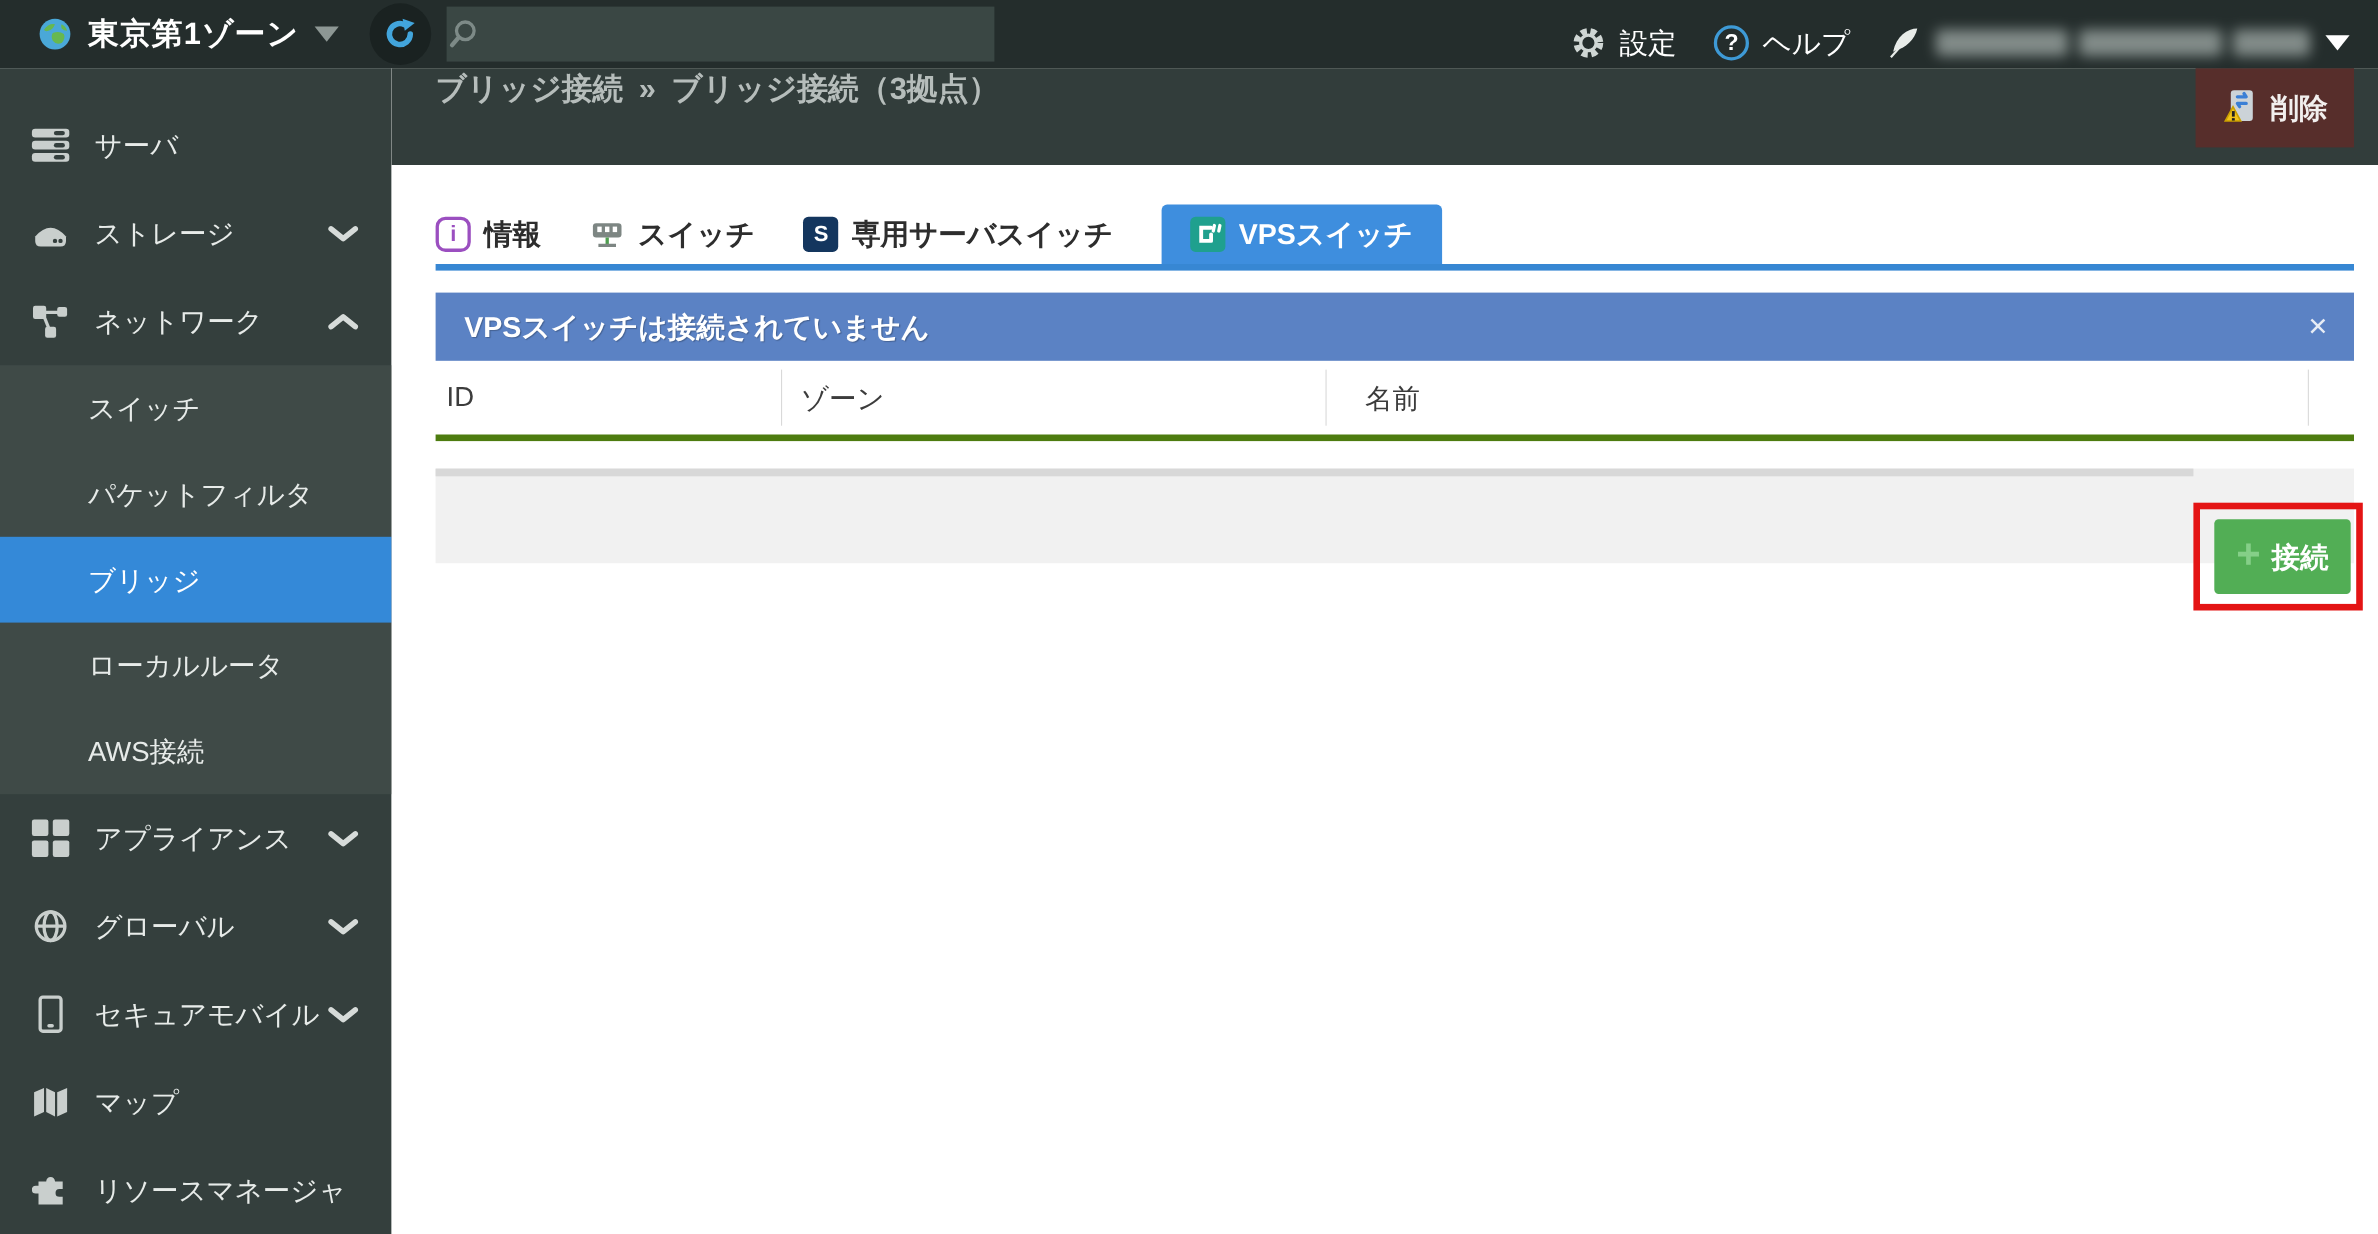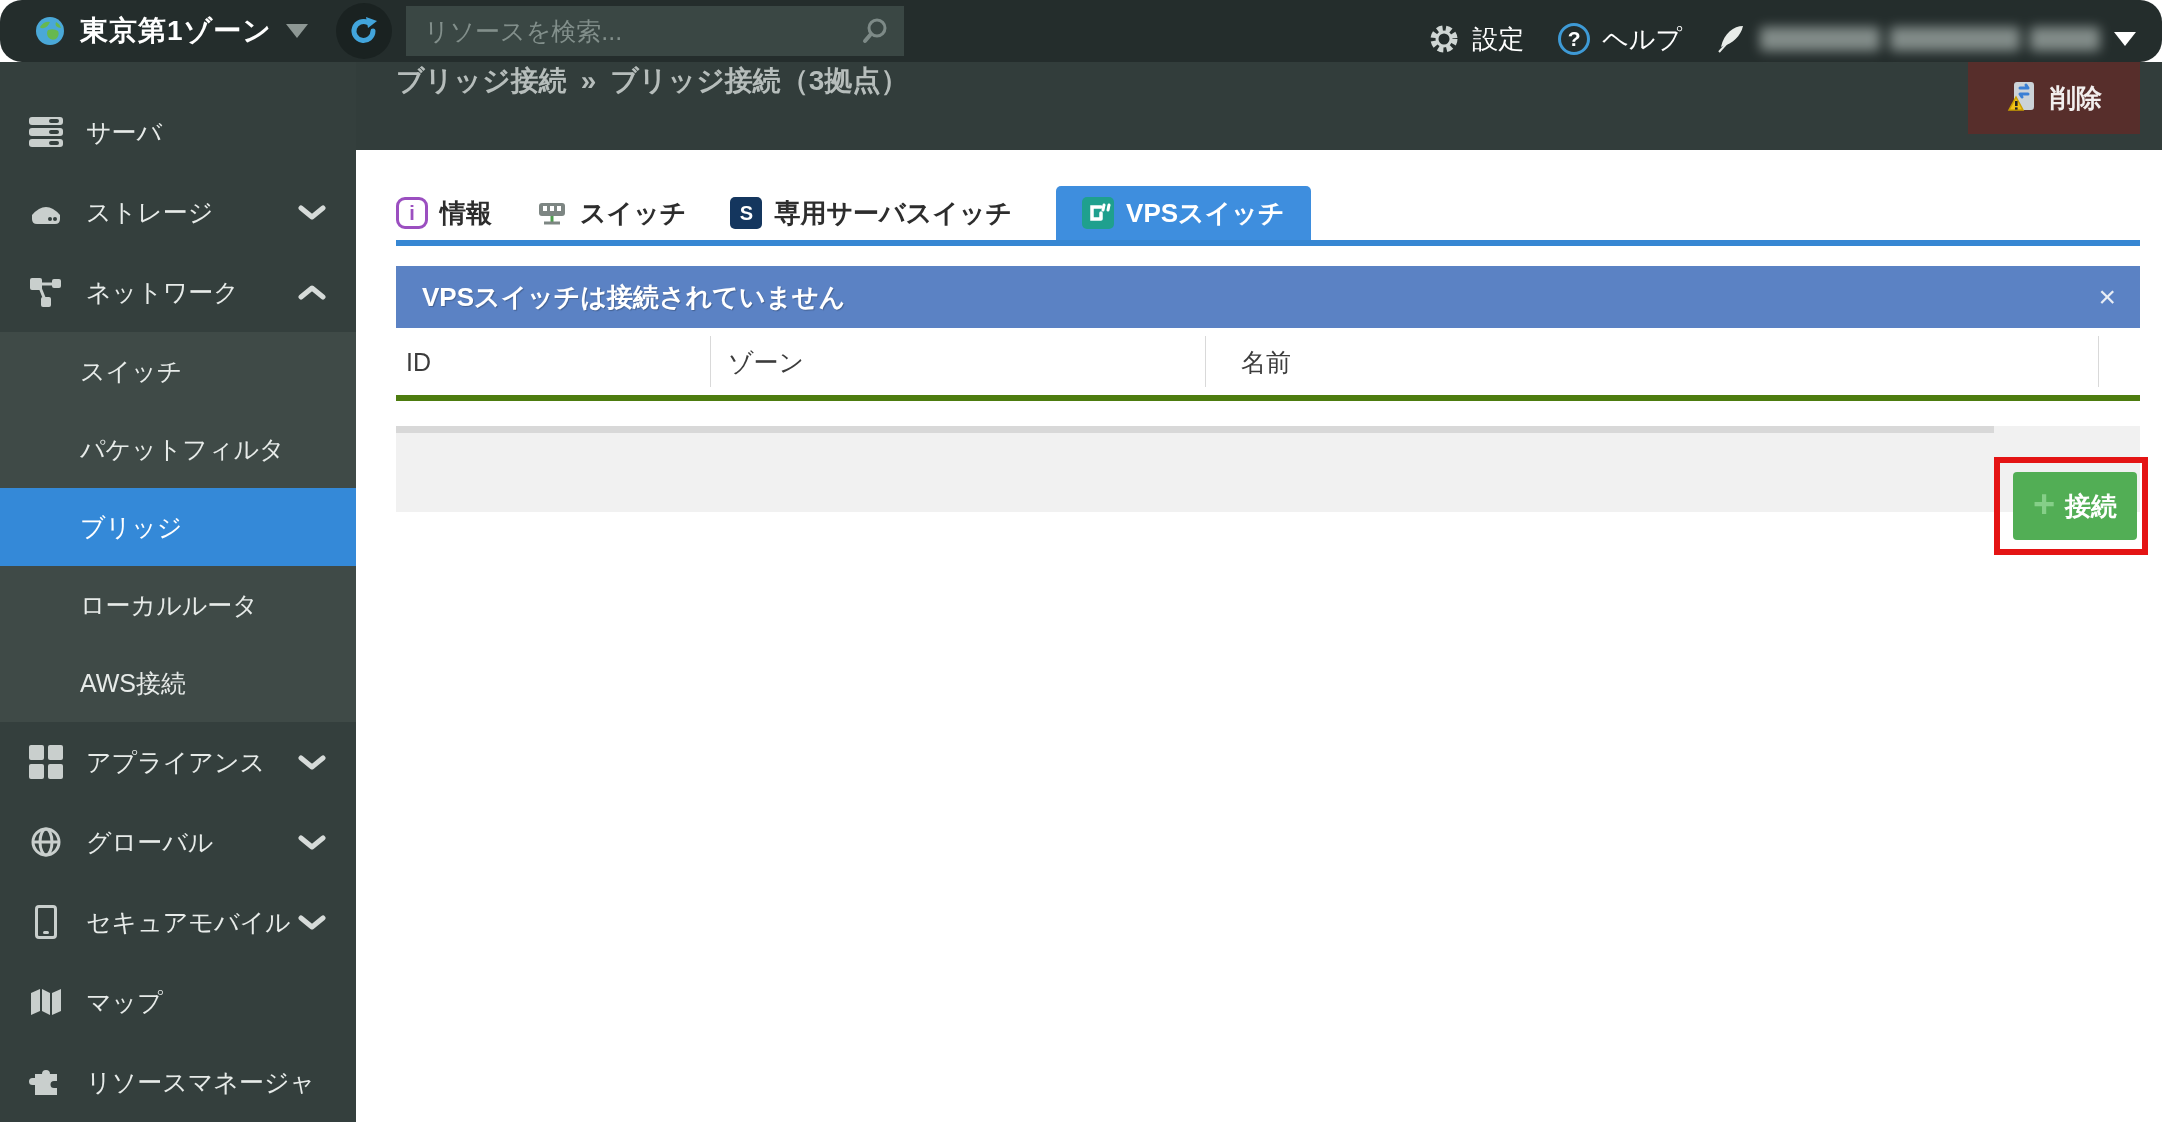--- a/index.html
+++ b/index.html
@@ -2,21 +2,21 @@
 <html><head>
 <meta charset="utf-8">
 <style>
   * { margin:0; padding:0; box-sizing:border-box; }
   html,body { width:2162px; height:1122px; overflow:hidden; }
   body { font-family:"Liberation Sans","DejaVu Sans",sans-serif; background:#ffffff; }
   .app { position:relative; width:2162px; height:1122px; background:#ffffff; }
 
   
   .topbar { position:absolute; left:0; top:0; width:2162px; height:62px;
-            background:#242d2c; display:flex; align-items:center; z-index:5;border-radius:22px; }
+            background:#242d2c; display:flex; align-items:center; z-index:5; }
   .zone-selector { display:flex; align-items:center; gap:14px; padding:0 22px 0 34px;
                    height:100%; cursor:pointer; }
   .zone-label { color:#ffffff; font-size:28px; font-weight:bold; letter-spacing:1px; }
   .caret { width:0; height:0; border-left:11px solid transparent; border-right:11px solid transparent; }
   .caret-gray { border-top:14px solid #8d9794; }
   .caret-white { border-top:14px solid #ffffff; }
   .refresh-btn { width:56px; height:56px; border-radius:50%; background:#1a2221; border:none;
                  display:flex; align-items:center; justify-content:center; margin:0 14px 0 6px; cursor:pointer; }
   .search-box { position:relative; width:498px; height:50px; background:#3a4744; display:flex; align-items:center; }
   .search-box input { flex:1; background:transparent; border:none; outline:none; color:#dfe5e3;
@@ -53,21 +53,21 @@
   .ico-grid b { background:#c9cfcd; border-radius:2px; }
   .ico-mobile { width:22px; height:34px; border:3px solid #c9cfcd; border-radius:4px; position:relative; }
   .ico-mobile::after { content:""; position:absolute; bottom:2px; left:50%; transform:translateX(-50%);
                        width:6px; height:3px; background:#c9cfcd; border-radius:2px; }
 
   
   .main { position:absolute; left:356px; top:62px; width:1806px; height:1060px; background:#ffffff; }
   .page-header { height:88px; background:#323d3b; display:flex; align-items:flex-start;
                  padding:0 22px 0 40px; }
   .breadcrumb { color:#b6bdbb; font-size:28px; font-weight:bold; display:flex; gap:14px; align-items:center; }
-  .delete-btn { margin-left:auto; width:172px; height:72px; background:#572e2b; border:none; cursor:pointer;
+  .delete-btn { margin-left:auto; width:144px; height:72px; background:#572e2b; border:none; cursor:pointer;
                 display:flex; align-items:center; justify-content:center; gap:12px;
                 color:#f2efee; font-size:26px; font-weight:bold; font-family:inherit; }
   .content { position:relative; padding:0 22px 0 40px; }
 
   
   .tabs { margin-top:36px; display:flex; align-items:flex-end; gap:44px;
           border-bottom:6px solid #3787d3; height:60px; }
   .tab { display:flex; align-items:center; gap:12px; font-size:26px; font-weight:bold; color:#2d2d2d;
          height:54px; cursor:pointer; }
   .tab.active { background:#3e8ede; color:#ffffff; padding:0 26px; border-radius:5px 5px 0 0; }
@@ -125,21 +125,20 @@
     <button class="refresh-btn">
       <span style="display:flex;">
         <svg width="32" height="32" viewBox="0 0 32 32">
           <path d="M25 16 A9.5 9.5 0 1 1 20 7.6" fill="none" stroke="#42a5dc" stroke-width="5" stroke-linecap="round"></path>
           <polygon points="18,2 29,6 20,13" fill="#42a5dc"></polygon>
         </svg>
       </span>
     </button>
 
     <div class="search-box">
-      <input type="text" placeholder="リソースを検索..." style="">
       <span class="search-glyph">
         <svg width="30" height="30" viewBox="0 0 30 30">
           <circle cx="17" cy="12" r="8" fill="none" stroke="#7d8a87" stroke-width="3"></circle>
           <line x1="11" y1="18" x2="5" y2="25" stroke="#7d8a87" stroke-width="4" stroke-linecap="round"></line>
         </svg>
       </span>
     </div>
 
     <div class="topbar-right">
       <div class="top-link">

